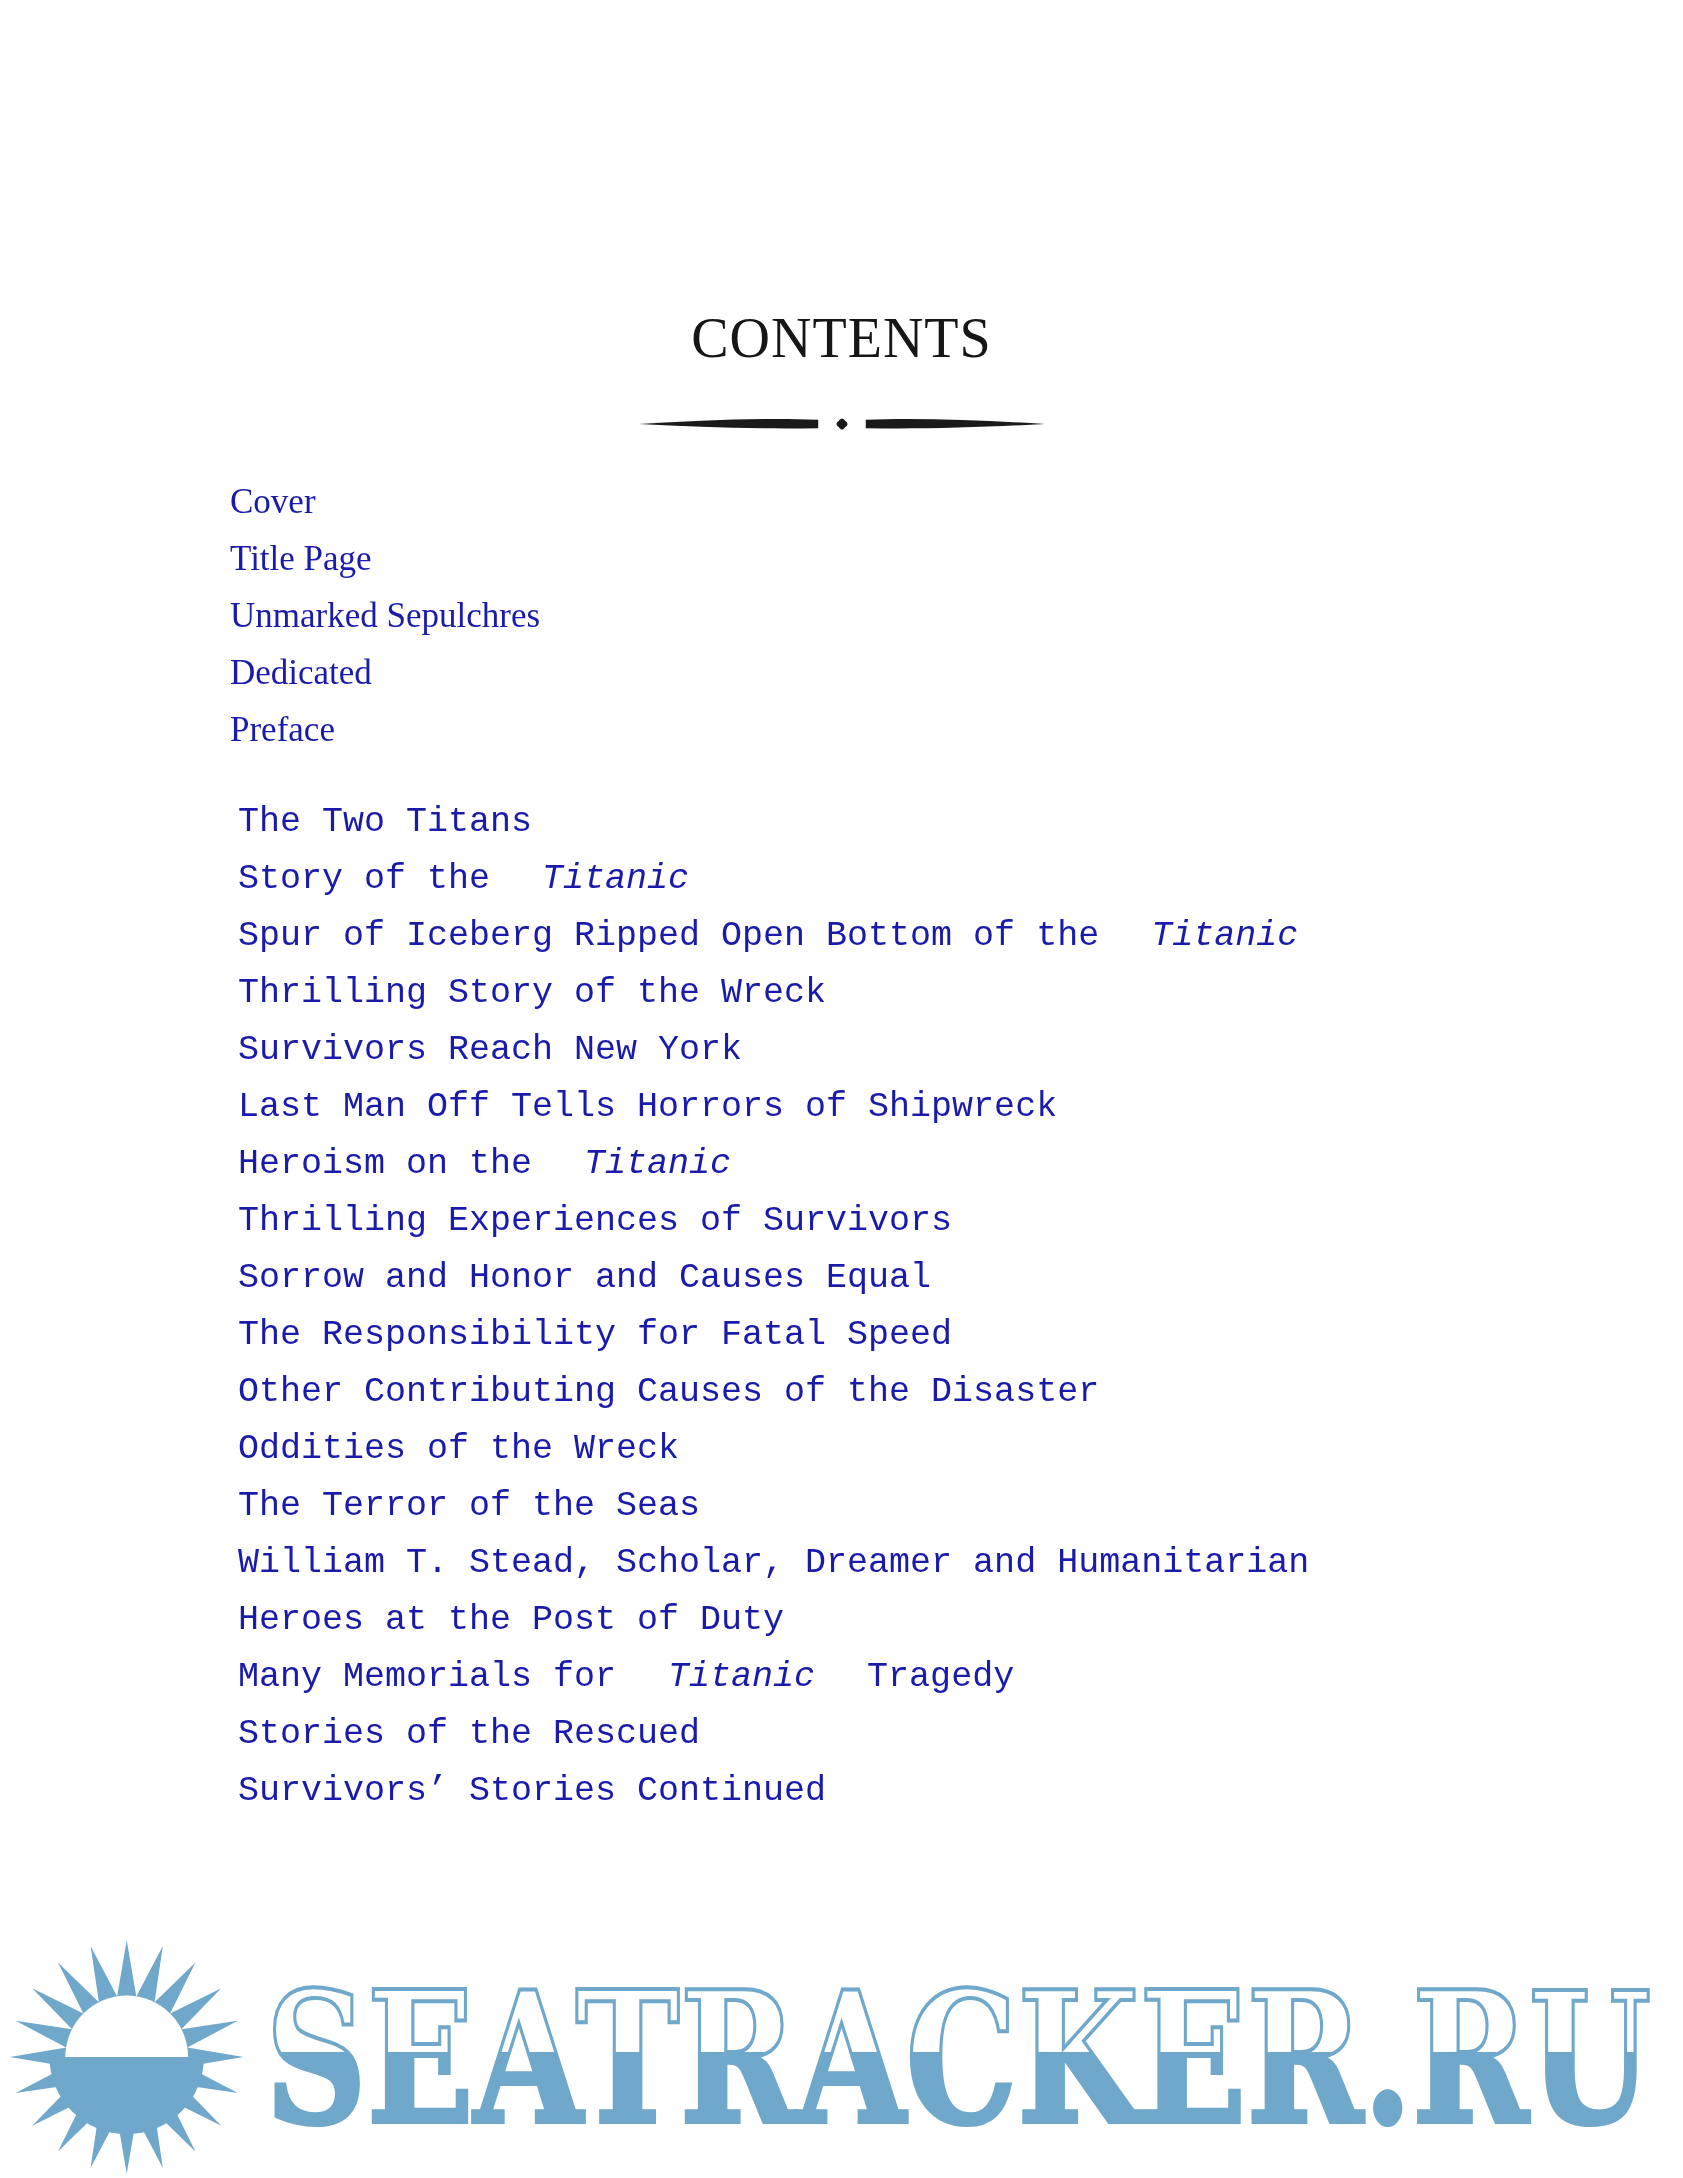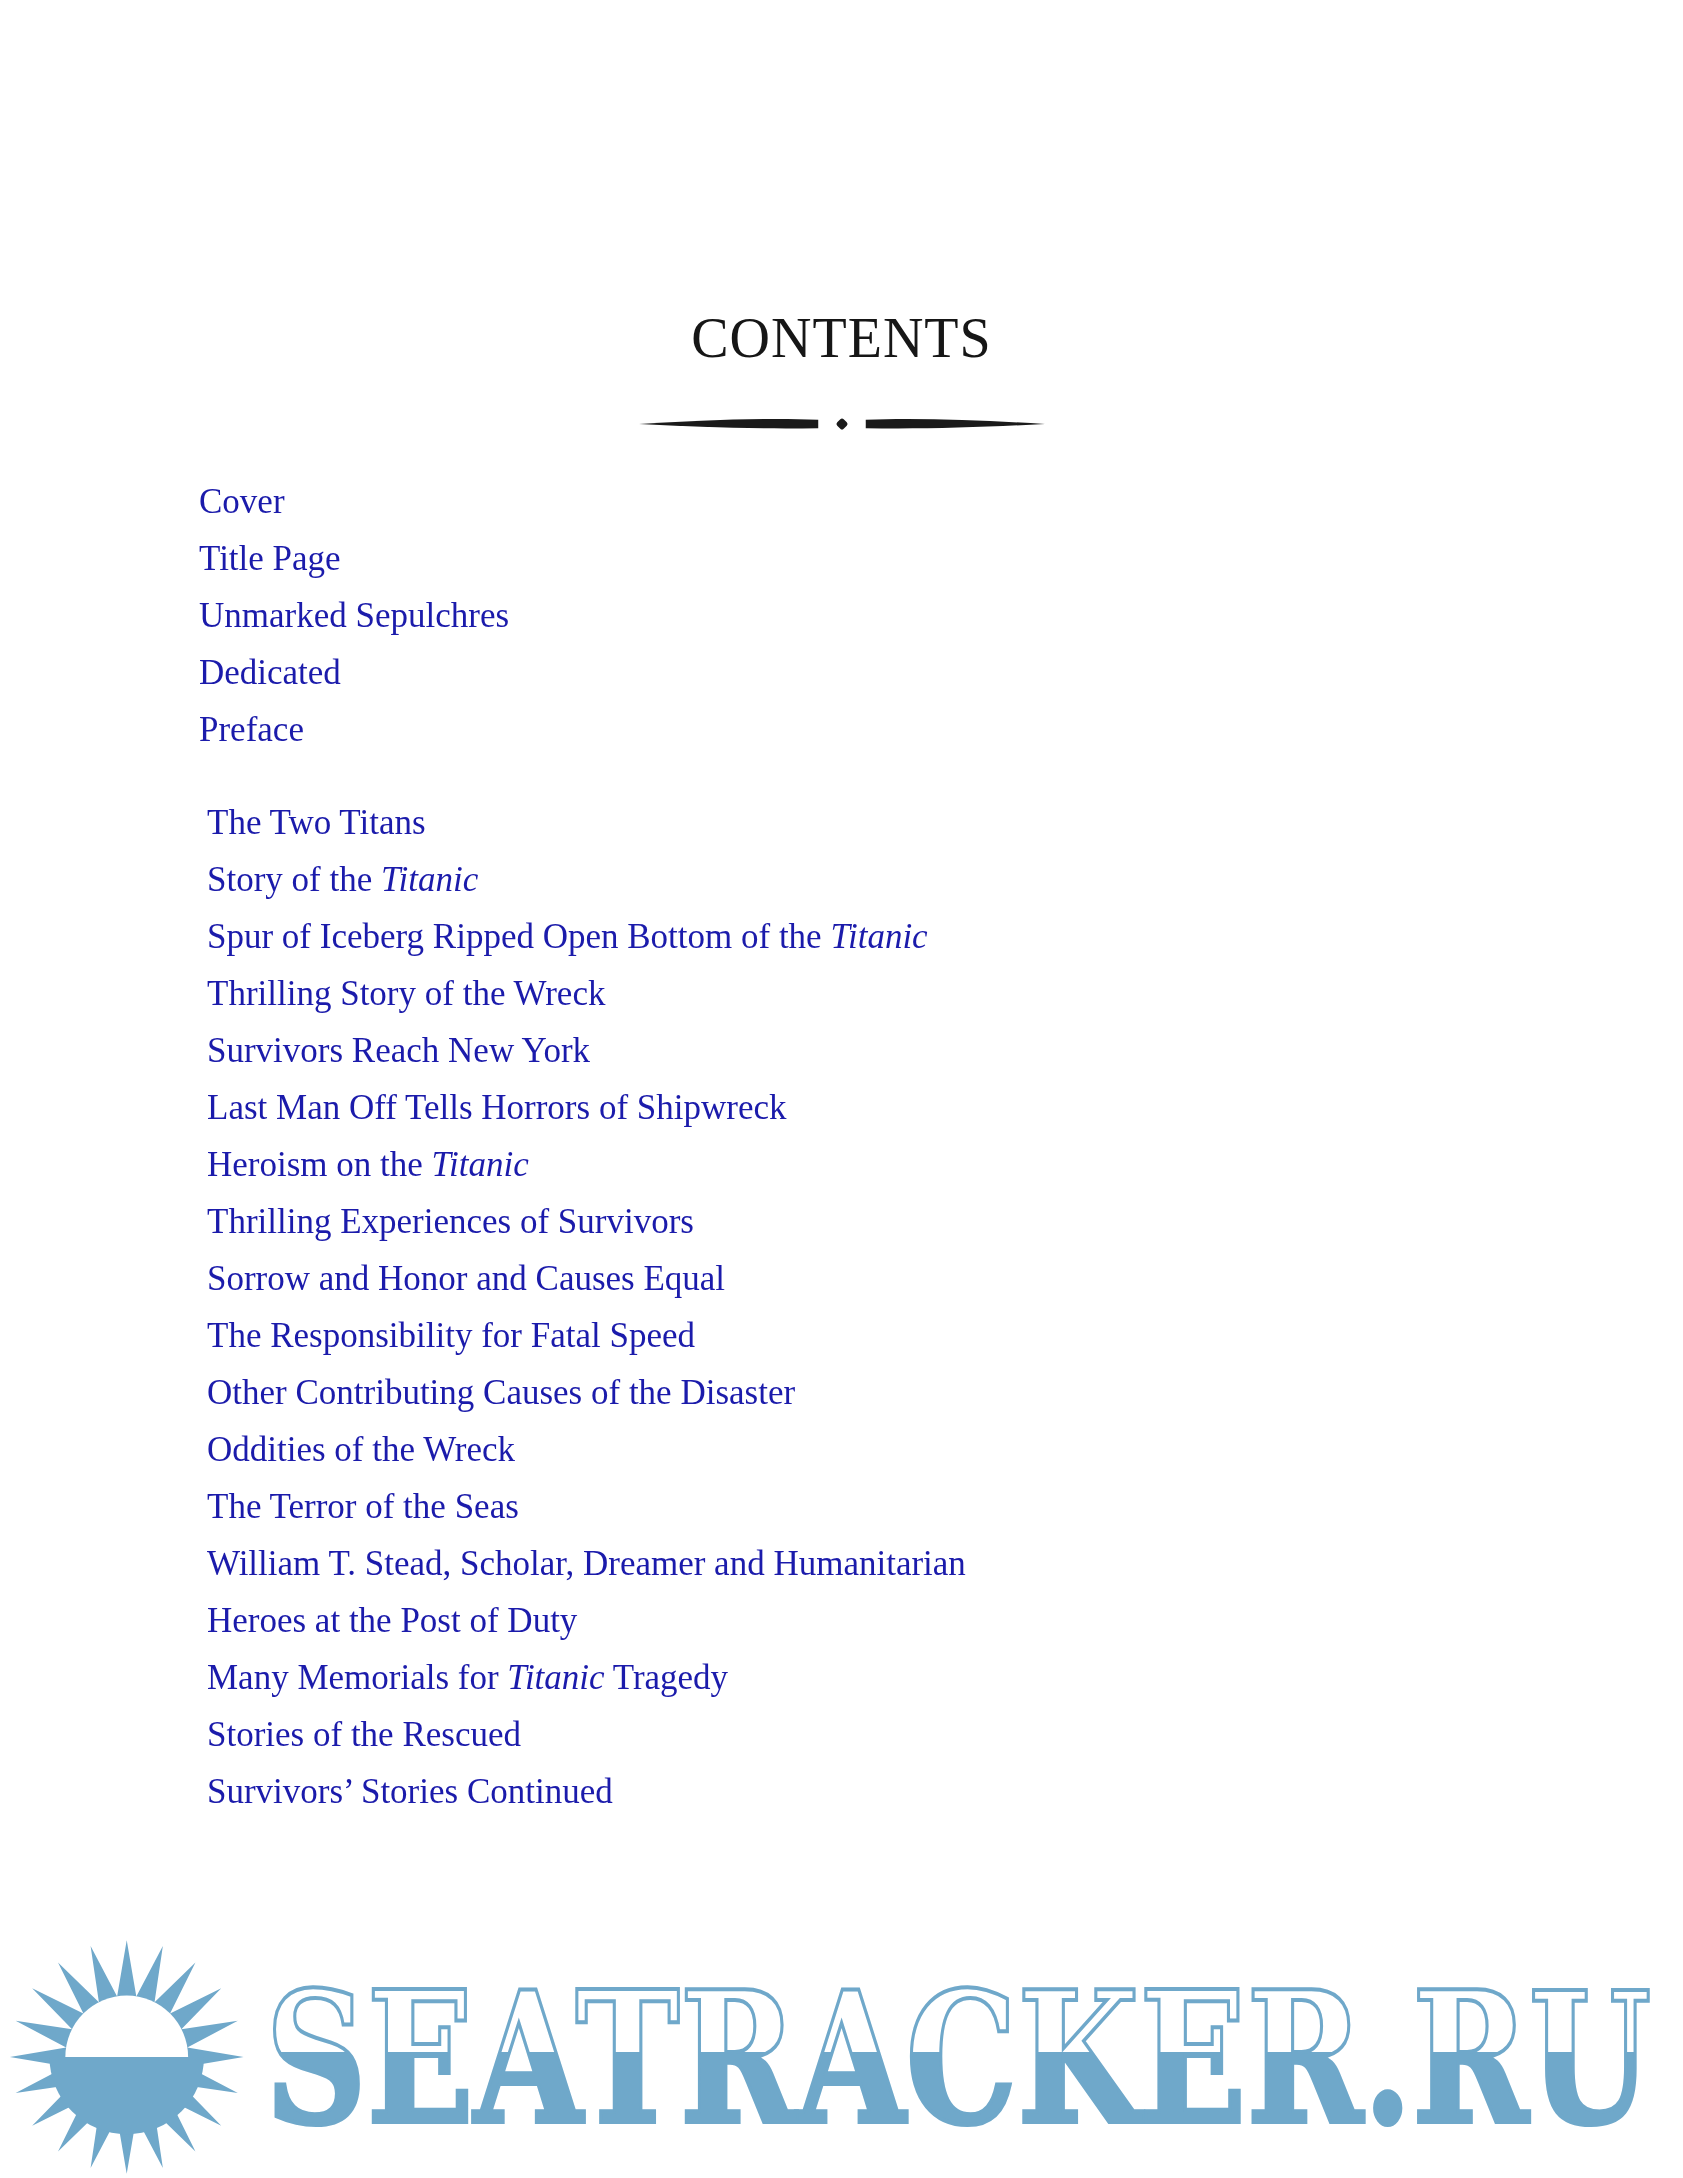--- a/index.html
+++ b/index.html
@@ -27,30 +27,30 @@
   .divider-wrap {
     position: absolute;
     top: 413px;
     left: 0;
     width: 1683px;
     display: flex;
     justify-content: center;
   }
   .toc-group { position: absolute; }
   .toc-group.front-matter { left: 199px; top: 473px; }
-  .toc-group.chapters    { left: 207px; top: 794px; }
+  .toc-group.chapters    { left: 207px; top: 794px; font-family: Liberation Mono, monospace; }
   .toc-item {
     height: 57px;
     line-height: 57px;
     font-size: 35px;
     color: var(--link-color, #1b1bab);
     white-space: nowrap;
     cursor: pointer;
   }
-  .toc-item .seg { font-style: normal; }
+  .toc-item .seg { font-style: normal; margin-left: 31px; }
   .toc-item .seg.it { font-style: italic; }
   .watermark {
     position: absolute;
     top: 1931px;
     left: 0;
     width: 1683px;
     height: 248px;
   }
   .wm-blue  { fill: var(--wm-color, #6fa8ca); }
   .wm-white { fill: #ffffff; }

